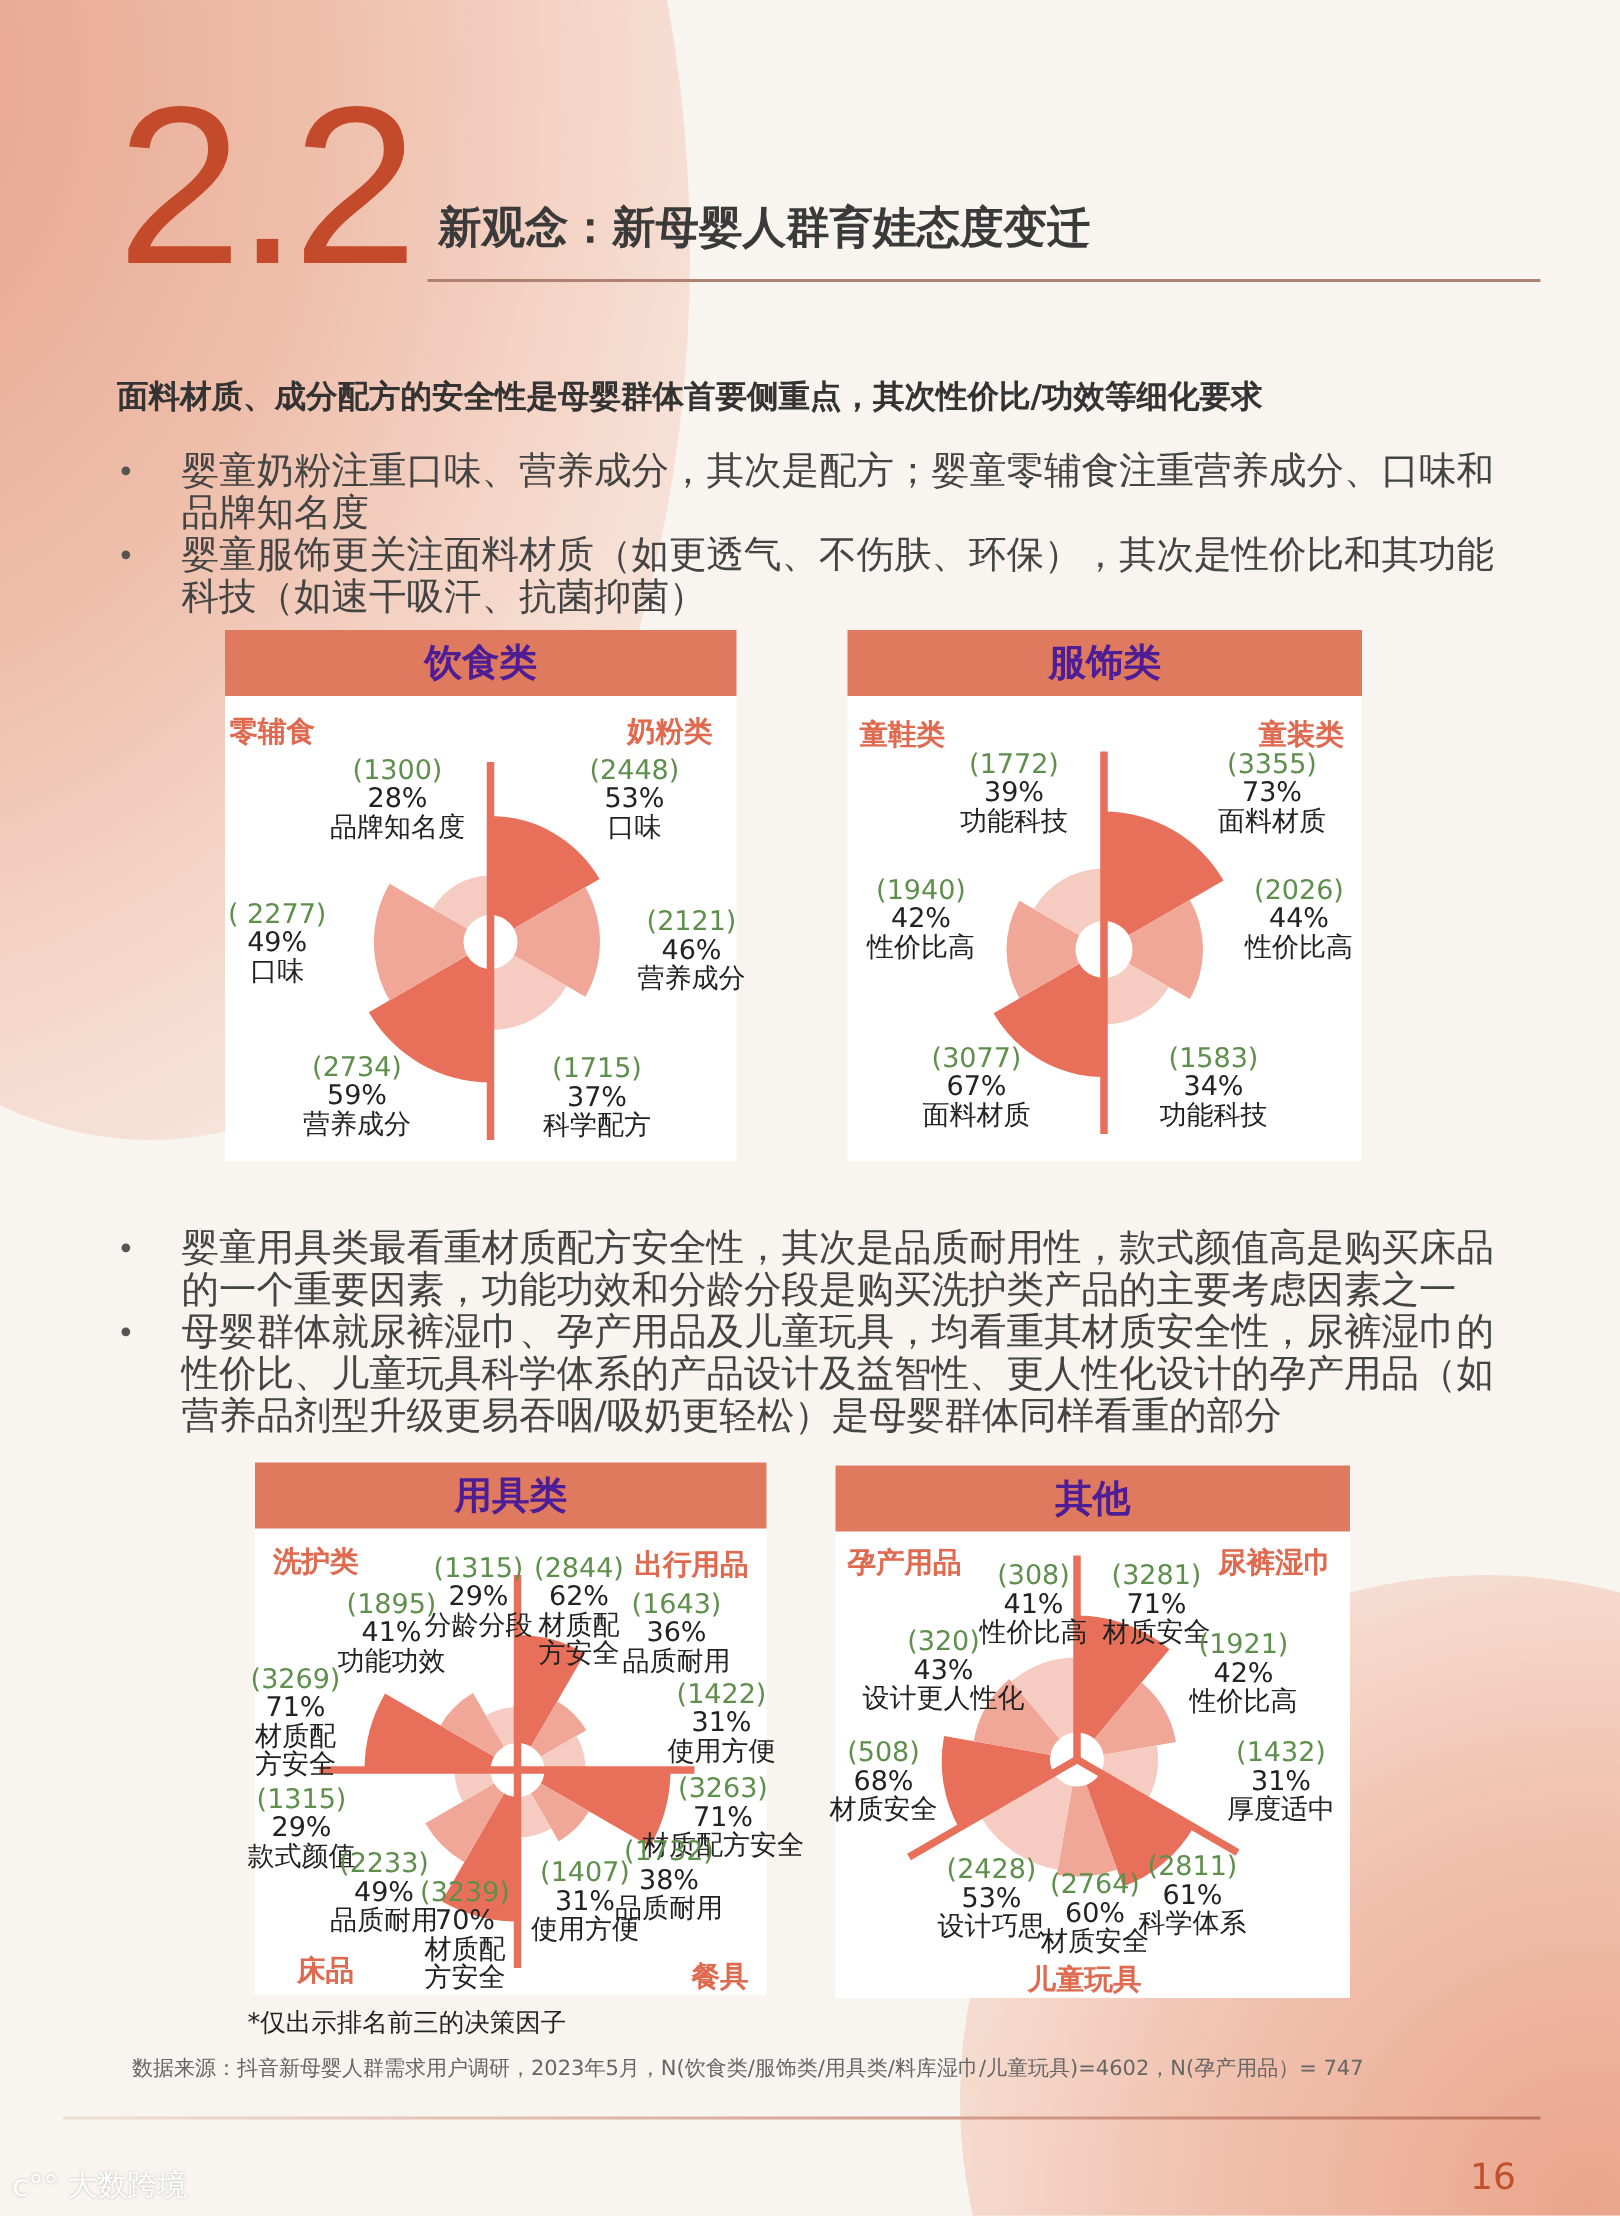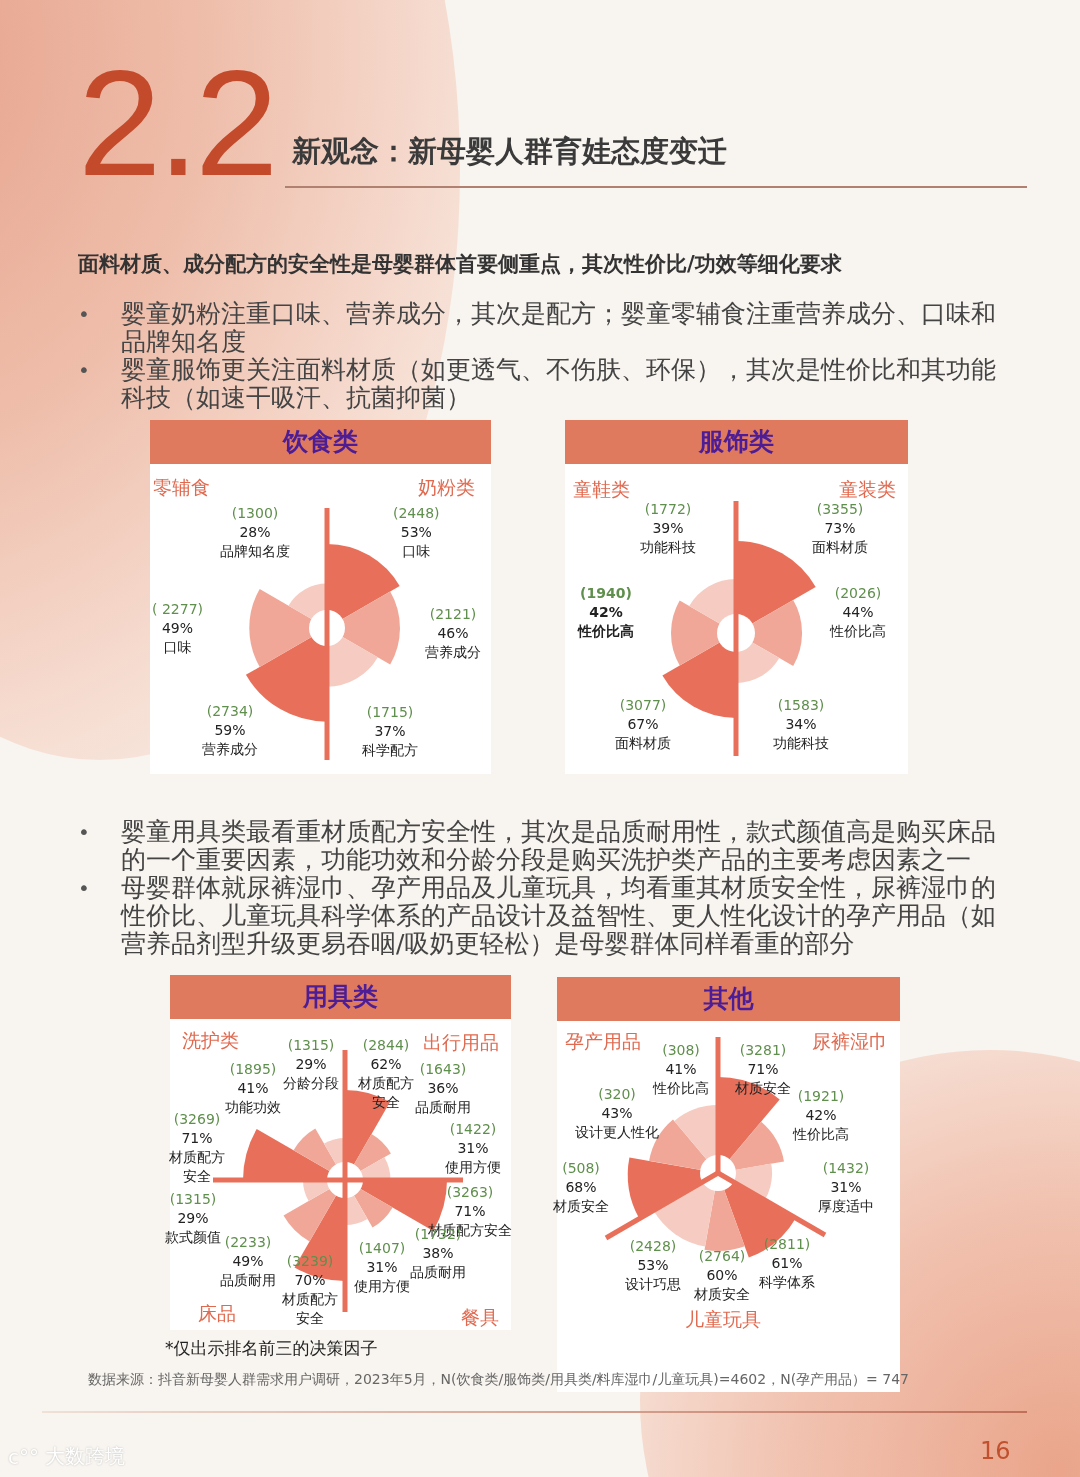--- a/index.html
+++ b/index.html
@@ -35,22 +35,22 @@
   .bullets li { list-style: none; position: relative; padding-left: 43px; font-size: 25px; line-height: 28px; color: #444; margin-bottom: 0; }
   .bullets li::before { content: "•"; position: absolute; left: 0; top: 0; font-size: 20px; color: #555; }
   .b1 { top: 300px; }
   .b2 { top: 818px; }
   .panel { position: absolute; background: #ffffff; }
   .panel-head {
     position: absolute; left: 0; right: 0; top: 0; height: 44px;
     background: #e07a5f; color: #4c1d95; font-size: 25px; font-weight: bold;
     text-align: center; line-height: 44px;
   }
-  .sub-label { position: absolute; font-size: 19px; font-weight: normal; color: #e06a50; }
-  .lbl { position: absolute; text-align: center; font-size: 14px; line-height: 19px; color: #222; white-space: nowrap; }
+  .sub-label { position: absolute; font-size: 19px; font-weight: bold; color: #e06a50; }
+  .lbl { position: absolute; text-align: center; font-size: 18px; line-height: 19px; color: #222; white-space: nowrap; }
   .lbl .n { color: #5f8f4c; display: block; }
   .lbl .p, .lbl .t { display: block; }
   .panel svg { position: absolute; }
   .note { position: absolute; left: 165px; top: 1337px; font-size: 17px; color: #222; }
   .source { position: absolute; left: 88px; top: 1370px; width: 910px; font-size: 14px; line-height: 18px; color: #666; }
   .bottom-rule { position: absolute; left: 42px; top: 1411px; width: 985px; height: 2px; background: linear-gradient(90deg, #f0e0d6, #c0705a); }
   .logo { position: absolute; left: 8px; top: 1443px; font-size: 20px; color: #fff; text-shadow: 0 0 2px #bbb; display: flex; gap: 6px; align-items: center; }
   .page-no { position: absolute; left: 980px; top: 1437px; font-size: 24px; color: #c0502e; }
 </style>
 </head>
@@ -134,21 +134,21 @@
       <path d="M0,0 L-46.8,-27 A54,54 0 0 1 0,-54 Z" fill="#f6cbc1"></path>
       <circle r="19" fill="#fff"></circle>
       <rect x="-2.5" y="-132" width="5" height="255" fill="#e8705a"></rect>
     </g>
   </svg>
   <div class="lbl" style="left:75px;top:80px;">
       <span class="n">(1772)</span>
       <span class="p">39%</span>
       <span class="t">功能科技</span>
     </div>
-  <div class="lbl" style="left:13px;top:164px;font-weight:bold;">
+  <div class="lbl" style="left:13px;top:164px;">
       <span class="n">(1940)</span>
       <span class="p">42%</span>
       <span class="t">性价比高</span>
     </div>
   <div class="lbl" style="left:50px;top:276px;">
       <span class="n">(3077)</span>
       <span class="p">67%</span>
       <span class="t">面料材质</span>
     </div>
   <div class="lbl" style="left:247px;top:80px;">
@@ -257,21 +257,21 @@
       <span class="p">49%</span>
       <span class="t">品质耐用</span>
     </div>
   <div class="lbl" style="left:108px;top:277px;width:64px;white-space:normal;">
       <span class="n">(3239)</span>
       <span class="p">70%</span>
       <span class="t">材质配方安全</span>
     </div>
 </div>
 
-<div class="panel" style="left:557px;top:977px;width:343px;height:415px;">
+<div class="panel" style="left:557px;top:977px;width:343px;height:355px;">
   <div class="panel-head">其他</div>
   <div class="sub-label" style="left:8px;top:52px;">孕产用品</div>
   <div class="sub-label" style="right:12px;top:52px;">尿裤湿巾</div>
   <div class="sub-label" style="left:128px;top:330px;">儿童玩具</div>
   <svg width="343" height="355" viewBox="0 0 343 355" style="left:0;top:0;">
     <g transform="translate(161,196)">
 
       <path d="M0,0 L0,-96 A96,96 0 0 1 61.7,-73.5 Z" fill="#e8705a"></path>
       <path d="M0,0 L43.1,-51.3 A67,67 0 0 1 66,-11.6 Z" fill="#f0a797"></path>
       <path d="M0,0 L53.2,-9.4 A54,54 0 0 1 46.8,27 Z" fill="#f6cbc1"></path>

